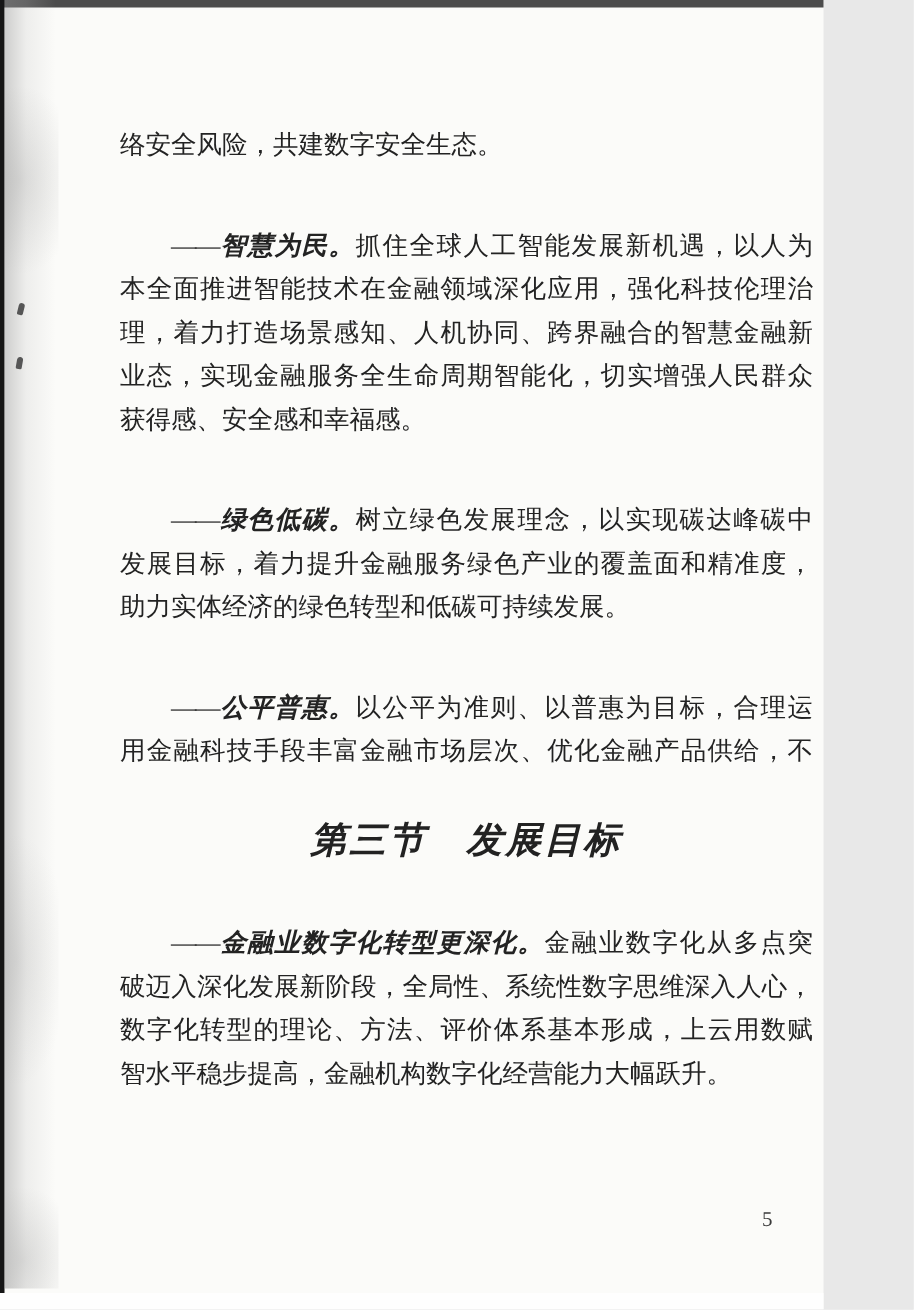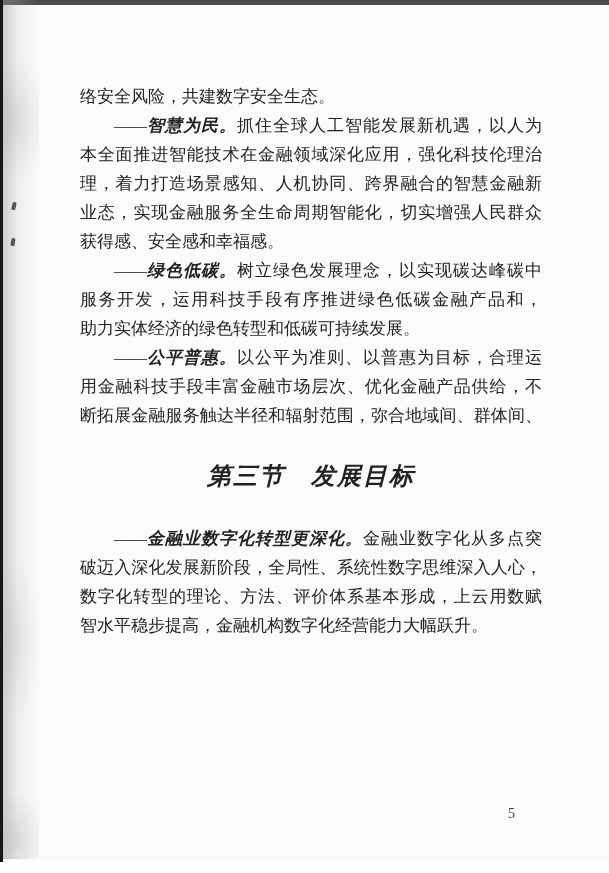--- a/index.html
+++ b/index.html
@@ -1,18 +1,18 @@
 <!DOCTYPE html>
 <html><head>
 <meta charset="utf-8">
 <style>
   html,body{margin:0;padding:0;background:#e8e8e8;}
   .scan-root{
     position:relative;
-    width:609px;height:873px;
+    width:549px;height:873px;
     background:#fbfbf9;
     overflow:hidden;
     font-family:"Liberation Serif","DejaVu Serif",serif;
   }
   
   .edge-top{position:absolute;top:0;left:0;width:609px;height:5px;background:#4c4c4c;}
   .edge-left-black{position:absolute;top:0;left:0;width:3px;height:862px;background:#161616;}
   .edge-left-shade{
     position:absolute;top:0;left:3px;width:36px;height:859px;
     background:
@@ -26,21 +26,21 @@
   .ink-mark.m1{left:12px;top:202px;transform:rotate(14deg);}
   .ink-mark.m2{left:11px;top:238px;transform:rotate(10deg);}
 
   
   .text-col{
     position:absolute;left:80px;top:82px;width:462px;
     font-size:17px;line-height:29px;color:#232323;
   }
   .line{height:29px;overflow:visible;text-align:left;}
   .line.fill{text-align:justify;text-align-last:justify;}
-  .line.indent{padding-left:34px;}
+  .line.indent{padding-left:34px;margin-top:38px;}
   .seg-dash{letter-spacing:-1px;color:#2c2c2c;}
   .seg-kai{font-weight:600;font-style:italic;}
   .section-heading{
     height:29px;line-height:29px;
     margin:32px 0 33px 0;
     text-align:center;text-align-last:center;
     font-size:24px;font-weight:bold;font-style:italic;
     letter-spacing:2px;color:#222;
   }
   .page-number{
@@ -60,25 +60,24 @@
   <div class="ink-mark m2"></div>
 
   <div class="text-col" id="text-col">
       <div class="line"><span class="seg-normal">络安全风险，共建数字安全生态。</span></div>
       <div class="line fill indent"><span class="seg-dash">——</span><span class="seg-kai">智慧为民。</span><span class="seg-normal">抓住全球人工智能发展新机遇，以人为</span></div>
       <div class="line fill"><span class="seg-normal">本全面推进智能技术在金融领域深化应用，强化科技伦理治</span></div>
       <div class="line fill"><span class="seg-normal">理，着力打造场景感知、人机协同、跨界融合的智慧金融新</span></div>
       <div class="line fill"><span class="seg-normal">业态，实现金融服务全生命周期智能化，切实增强人民群众</span></div>
       <div class="line"><span class="seg-normal">获得感、安全感和幸福感。</span></div>
       <div class="line fill indent"><span class="seg-dash">——</span><span class="seg-kai">绿色低碳。</span><span class="seg-normal">树立绿色发展理念，以实现碳达峰碳中</span></div>
-      <div class="line fill"><span class="seg-normal">服务开发，运用科技手段有序推进绿色低碳金融产品和，</span></div>
+      <div class="line fill"><span class="seg-normal">发展目标，着力提升金融服务绿色产业的覆盖面和精准度，</span></div>
       <div class="line"><span class="seg-normal">助力实体经济的绿色转型和低碳可持续发展。</span></div>
       <div class="line fill indent"><span class="seg-dash">——</span><span class="seg-kai">公平普惠。</span><span class="seg-normal">以公平为准则、以普惠为目标，合理运</span></div>
       <div class="line fill"><span class="seg-normal">用金融科技手段丰富金融市场层次、优化金融产品供给，不</span></div>
-      <div class="line fill"><span class="seg-normal">断拓展金融服务触达半径和辐射范围，弥合地域间、群体间、</span></div>
       <div class="section-heading">第三节　发展目标</div>
       <div class="line fill indent"><span class="seg-dash">——</span><span class="seg-kai">金融业数字化转型更深化。</span><span class="seg-normal">金融业数字化从多点突</span></div>
       <div class="line fill"><span class="seg-normal">破迈入深化发展新阶段，全局性、系统性数字思维深入人心，</span></div>
       <div class="line fill"><span class="seg-normal">数字化转型的理论、方法、评价体系基本形成，上云用数赋</span></div>
       <div class="line"><span class="seg-normal">智水平稳步提高，金融机构数字化经营能力大幅跃升。</span></div>
     </div>
 
   <div class="page-number">5</div>
 </div>
 

